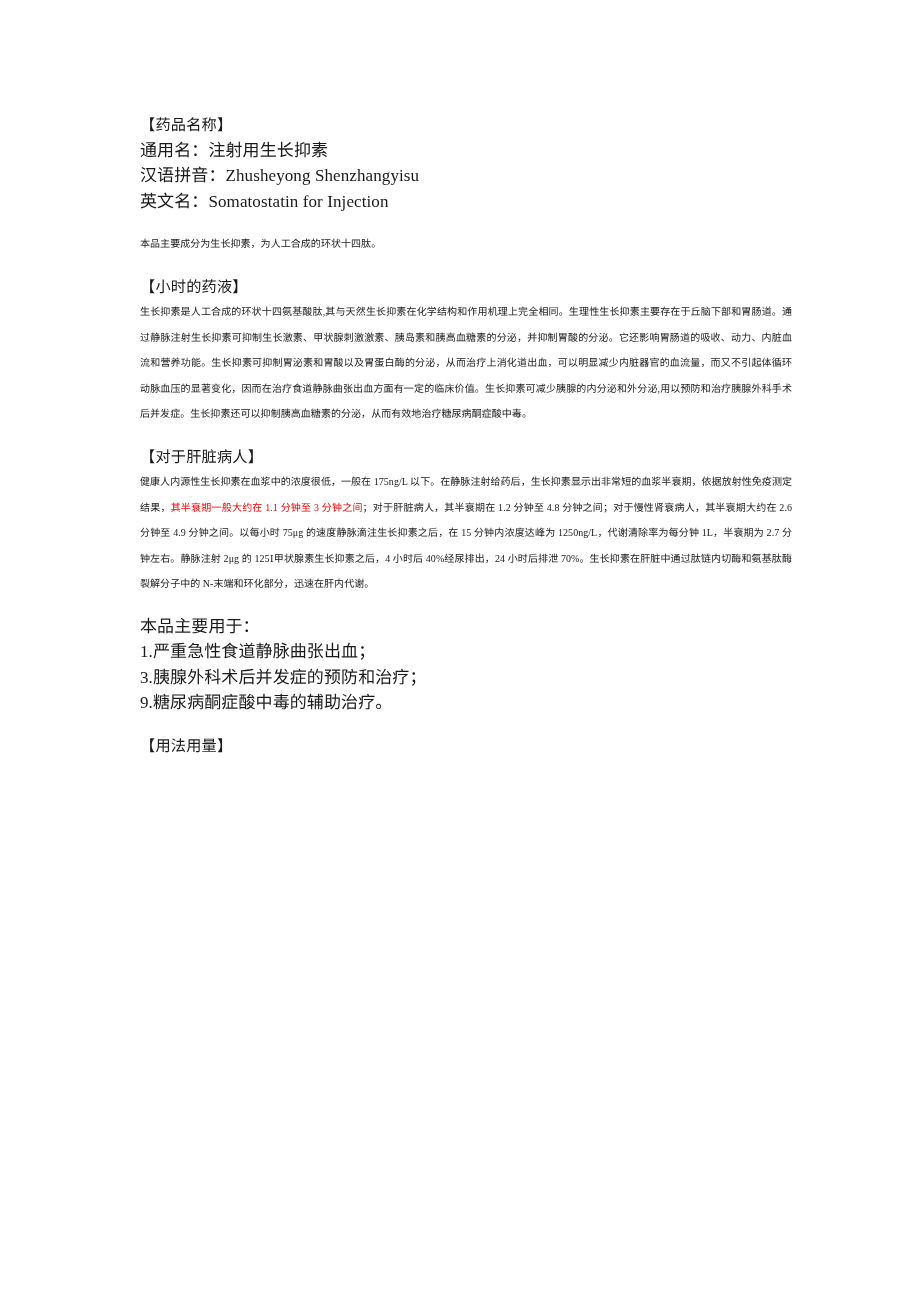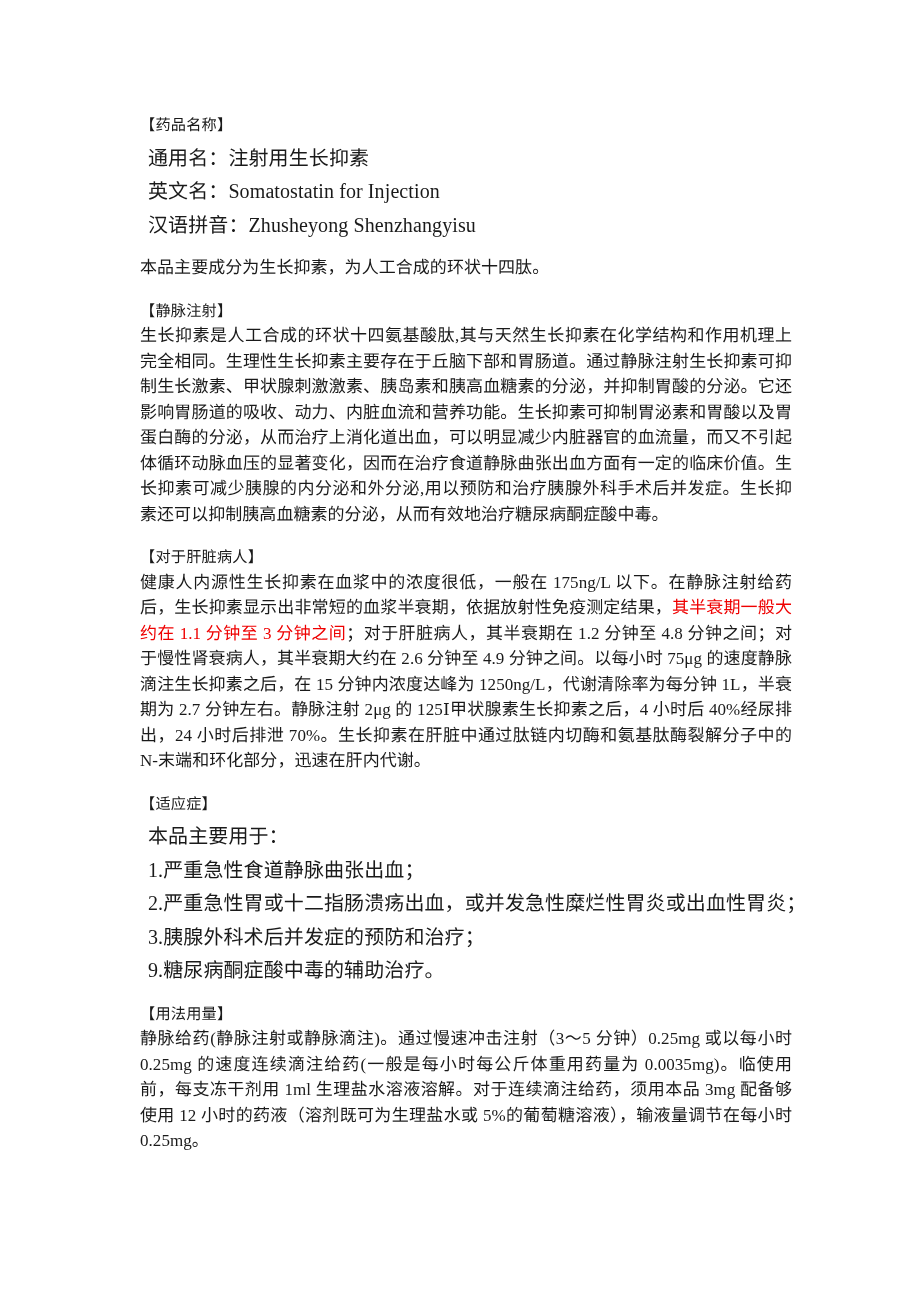--- a/index.html
+++ b/index.html
@@ -36,28 +36,28 @@
   }
   .heading {
     font-size: 15.2px;
     line-height: 25.5px;
     font-weight: normal;
     letter-spacing: 0.2px;
     margin: 0;
     white-space: pre;
   }
   .line {
-    font-size: 20px;
+    font-size: 17px;
     line-height: 25.5px;
-    margin: 8px;
+    margin: 0;
     white-space: pre;
     letter-spacing: 0.1px;
   }
   .para {
-    font-size: 17px;
+    font-size: 10px;
     line-height: 25.5px;
     margin: 0;
     text-align: justify;
     text-justify: inter-character;
     letter-spacing: 0.05px;
   }
   .para-tight {
     text-align-last: left;
   }
   .hl-red {
@@ -66,49 +66,46 @@
 </style>
 </head>
 <body>
 
 <div class="page">
   <div class="content">
 
     <div class="section">
       <div class="heading">【药品名称】</div>
       <div class="line">通用名：注射用生长抑素</div>
+      <div class="line">汉语拼音：Zhusheyong Shenzhangyisu</div>
       <div class="line">英文名：Somatostatin for Injection</div>
-      <div class="line">汉语拼音：Zhusheyong Shenzhangyisu</div>
     </div>
 
     <div class="section">
       <div class="para para-tight">本品主要成分为生长抑素，为人工合成的环状十四肽。</div>
     </div>
 
     <div class="section">
     </div>
 
     <div class="section">
-      <div class="heading">【静脉注射】</div>
+      <div class="heading">【小时的药液】</div>
       <div class="para">生长抑素是人工合成的环状十四氨基酸肽,其与天然生长抑素在化学结构和作用机理上完全相同。生理性生长抑素主要存在于丘脑下部和胃肠道。通过静脉注射生长抑素可抑制生长激素、甲状腺刺激激素、胰岛素和胰高血糖素的分泌，并抑制胃酸的分泌。它还影响胃肠道的吸收、动力、内脏血流和营养功能。生长抑素可抑制胃泌素和胃酸以及胃蛋白酶的分泌，从而治疗上消化道出血，可以明显减少内脏器官的血流量，而又不引起体循环动脉血压的显著变化，因而在治疗食道静脉曲张出血方面有一定的临床价值。生长抑素可减少胰腺的内分泌和外分泌,用以预防和治疗胰腺外科手术后并发症。生长抑素还可以抑制胰高血糖素的分泌，从而有效地治疗糖尿病酮症酸中毒。</div>
     </div>
 
     <div class="section">
       <div class="heading">【对于肝脏病人】</div>
       <div class="para"><span>健康人内源性生长抑素在血浆中的浓度很低，一般在 175ng/L 以下。在静脉注射给药后，生长抑素显示出非常短的血浆半衰期，依据放射性免疫测定结果，</span><span class="hl-red">其半衰期一般大约在 1.1 分钟至 3 分钟之间</span><span>；对于肝脏病人，其半衰期在 1.2 分钟至 4.8 分钟之间；对于慢性肾衰病人，其半衰期大约在 2.6 分钟至 4.9 分钟之间。以每小时 75μg 的速度静脉滴注生长抑素之后，在 15 分钟内浓度达峰为 1250ng/L，代谢清除率为每分钟 1L，半衰期为 2.7 分钟左右。静脉注射 2μg 的 125Ⅰ甲状腺素生长抑素之后，4 小时后 40%经尿排出，24 小时后排泄 70%。生长抑素在肝脏中通过肽链内切酶和氨基肽酶裂解分子中的 N-末端和环化部分，迅速在肝内代谢。</span></div>
     </div>
 
     <div class="section">
-      <div class="heading">【适应症】</div>
       <div class="line">本品主要用于：</div>
       <div class="line">1.严重急性食道静脉曲张出血；</div>
-      <div class="line">2.严重急性胃或十二指肠溃疡出血，或并发急性糜烂性胃炎或出血性胃炎；</div>
       <div class="line">3.胰腺外科术后并发症的预防和治疗；</div>
       <div class="line">9.糖尿病酮症酸中毒的辅助治疗。</div>
     </div>
 
     <div class="section">
       <div class="heading">【用法用量】</div>
-      <div class="para">静脉给药(静脉注射或静脉滴注)。通过慢速冲击注射（3～5 分钟）0.25mg 或以每小时 0.25mg 的速度连续滴注给药(一般是每小时每公斤体重用药量为 0.0035mg)。临使用前，每支冻干剂用 1ml 生理盐水溶液溶解。对于连续滴注给药，须用本品 3mg 配备够使用 12 小时的药液（溶剂既可为生理盐水或 5%的葡萄糖溶液），输液量调节在每小时 0.25mg。</div>
     </div>
 
   </div>
 </div>
 
 </body></html>

